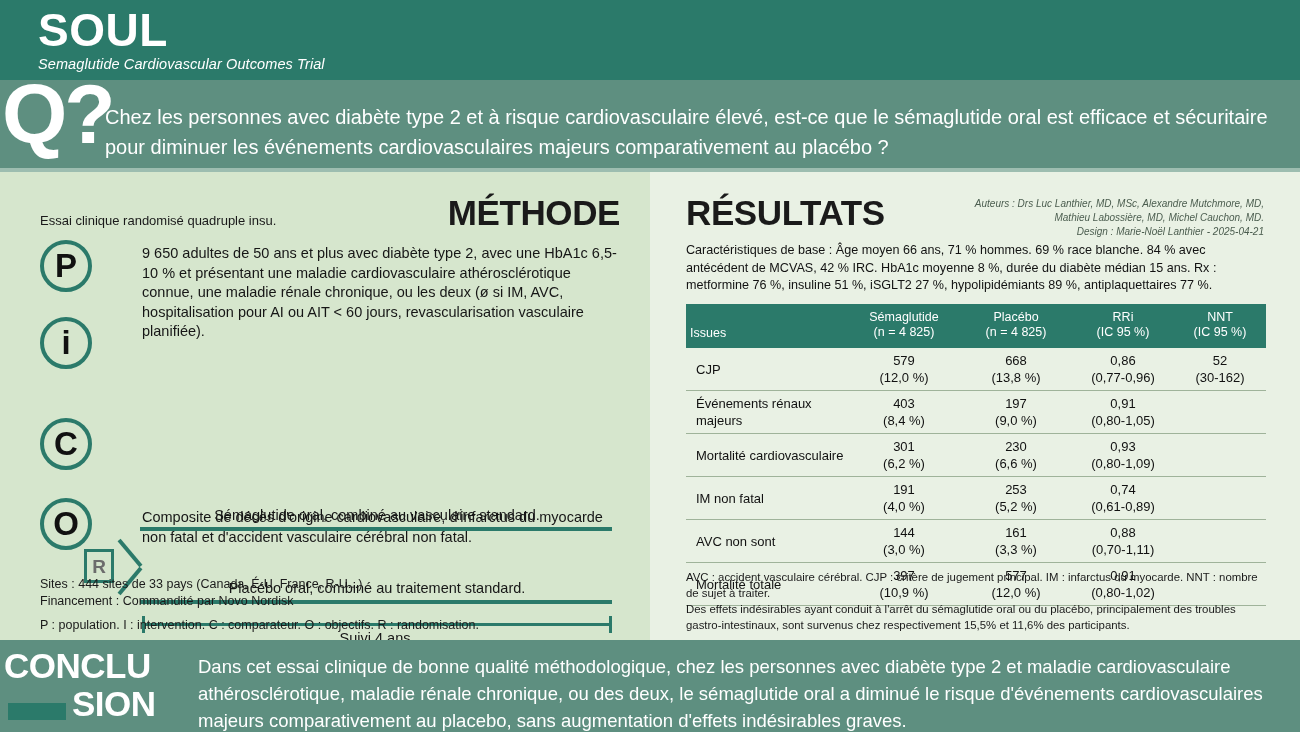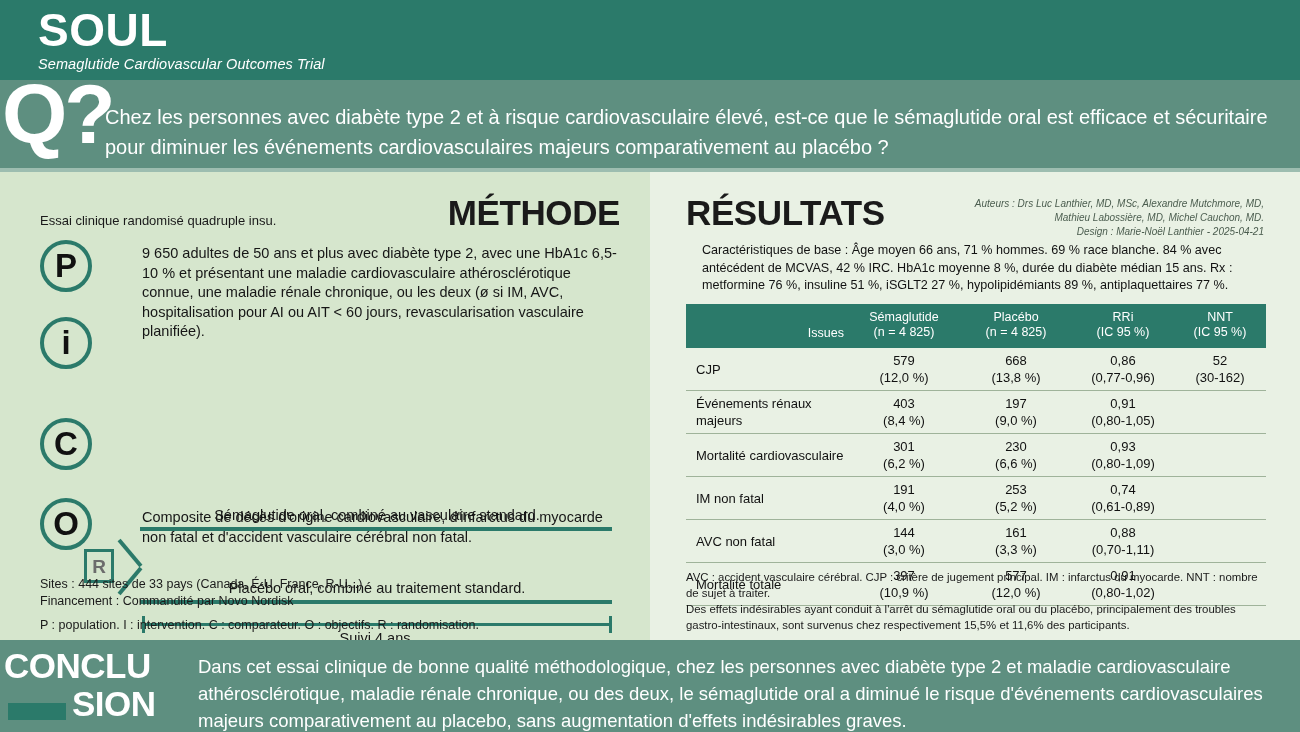--- a/index.html
+++ b/index.html
@@ -207,21 +207,21 @@
     position: absolute;
     right: 36px; top: 25px;
     font-size: 10px;
     font-style: italic;
     color: #4b5d4f;
     text-align: right;
     line-height: 14px;
   }
   .baseline {
     position: absolute;
-    left: 52px; top: 70px;
+    left: 36px; top: 70px;
     width: 580px;
     font-size: 12.6px;
     color: #121212;
     line-height: 17.5px;
   }
 
   table.results {
     position: absolute;
     left: 36px; top: 132px;
     width: 580px;
@@ -231,21 +231,21 @@
     background: #2b7a6a;
     color: #ffffff;
     font-size: 12.5px;
     font-weight: normal;
     padding: 6px 4px 8px 4px;
     line-height: 15px;
     text-align: center;
     vertical-align: middle;
   }
   table.results thead th.col-issues {
-    text-align: right;
+    text-align: left;
     vertical-align: bottom;
     padding-bottom: 7px;
   }
   table.results tbody td {
     font-size: 13px;
     color: #111111;
     padding: 4px 4px;
     line-height: 17px;
     text-align: center;
     vertical-align: middle;
@@ -418,21 +418,21 @@
           <td></td>
         </tr>
         <tr>
           <td class="cell-issue">IM non fatal</td>
           <td><span>191</span><br><span>(4,0 %)</span></td>
           <td><span>253</span><br><span>(5,2 %)</span></td>
           <td><span>0,74</span><br><span>(0,61-0,89)</span></td>
           <td></td>
         </tr>
         <tr>
-          <td class="cell-issue">AVC non fatal</td>
+          <td class="cell-issue">AVC non sont</td>
           <td><span>144</span><br><span>(3,0 %)</span></td>
           <td><span>161</span><br><span>(3,3 %)</span></td>
           <td><span>0,88</span><br><span>(0,70-1,11)</span></td>
           <td></td>
         </tr>
         <tr>
           <td class="cell-issue">Mortalité totale</td>
           <td><span>397</span><br><span>(10,9 %)</span></td>
           <td><span>577</span><br><span>(12,0 %)</span></td>
           <td><span>0,91</span><br><span>(0,80-1,02)</span></td>

